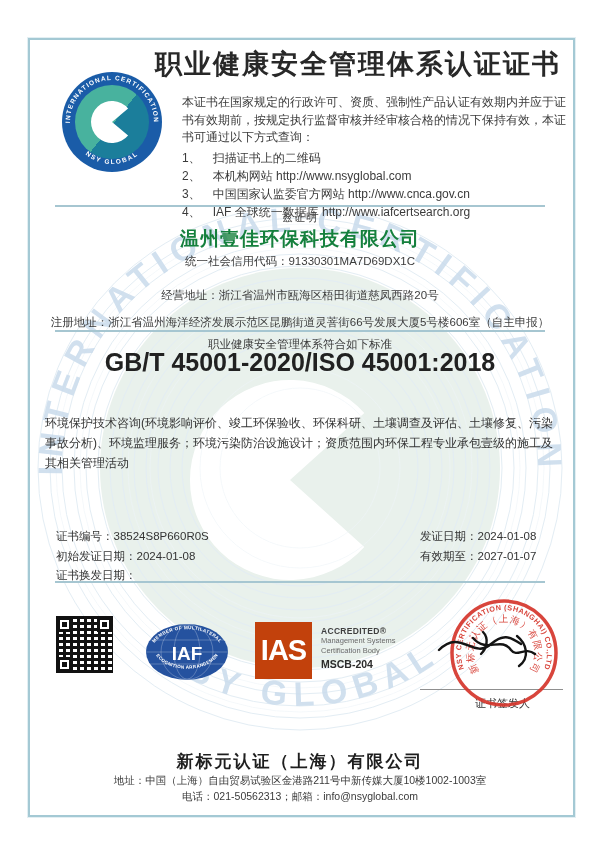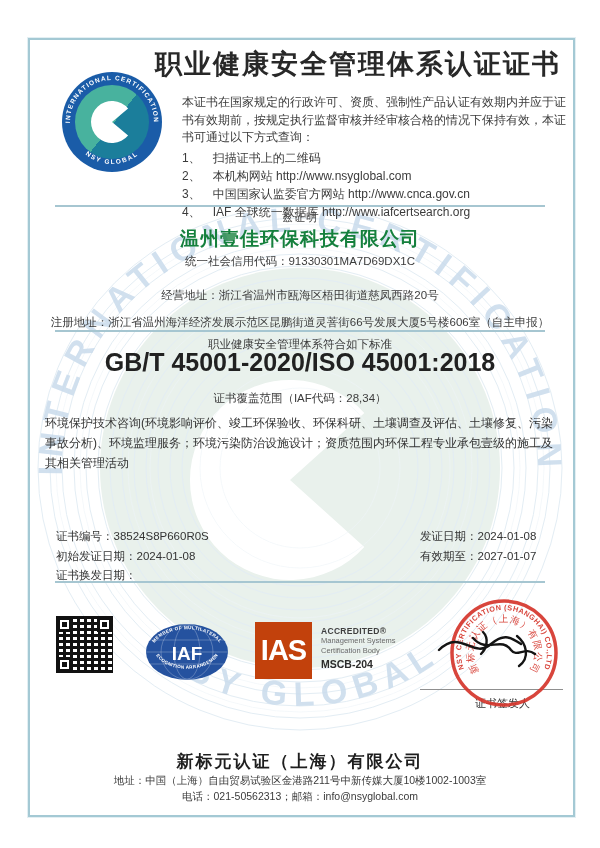--- a/index.html
+++ b/index.html
@@ -127,21 +127,20 @@
   <div class="abs z1 ctr lead">兹证明</div>
   <div class="abs z1 ctr company">温州壹佳环保科技有限公司</div>
   <div class="abs z1 ctr credit">统一社会信用代码：91330301MA7D69DX1C</div>
   <div class="abs z1 ctr addr1">注册地址：浙江省温州海洋经济发展示范区昆鹏街道灵菩街66号发展大厦5号楼606室（自主申报）</div>
   <div class="abs z1 ctr addr2">经营地址：浙江省温州市瓯海区梧田街道慈凤西路20号</div>
 
   <div class="abs z1 hr" style="top:330px;"></div>
 
   <div class="abs z1 ctr stdcap">职业健康安全管理体系符合如下标准</div>
   <div class="abs z1 ctr stdcode">GB/T 45001-2020/ISO 45001:2018</div>
-  <div class="abs z1 ctr scopecap">证书覆盖范围（IAF代码：28,34）</div>
   <div class="abs z1 scope">环境保护技术咨询(环境影响评价、竣工环保验收、环保科研、土壤调查及评估、土壤修复、污染事故分析)、环境监理服务；环境污染防治设施设计；资质范围内环保工程专业承包壹级的施工及其相关管理活动</div>
 
   <div class="abs z1 fields fieldsL">
     <div>证书编号：38524S8P660R0S</div>
     <div>初始发证日期：2024-01-08</div>
     <div>证书换发日期：</div>
   </div>
   <div class="abs z1 fields fieldsR">
     <div>发证日期：2024-01-08</div>
     <div>有效期至：2027-01-07</div>

